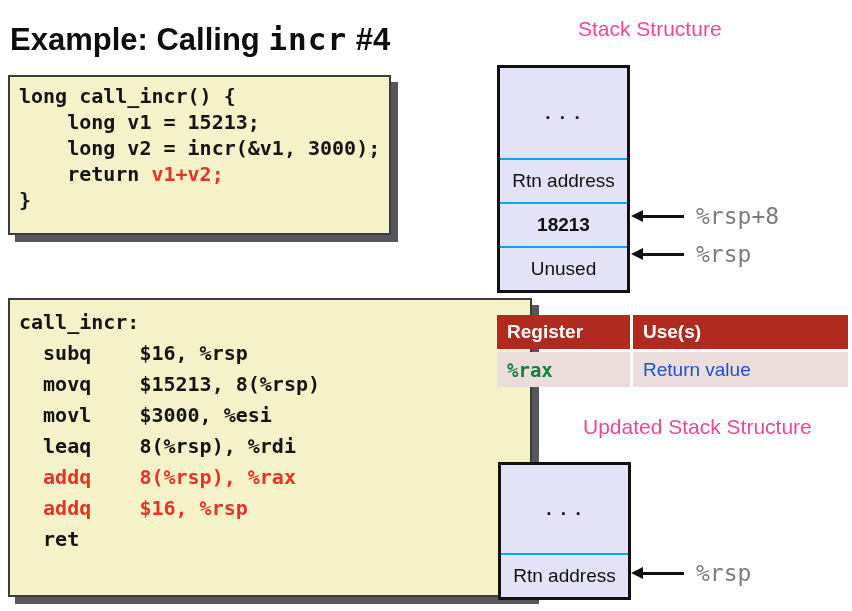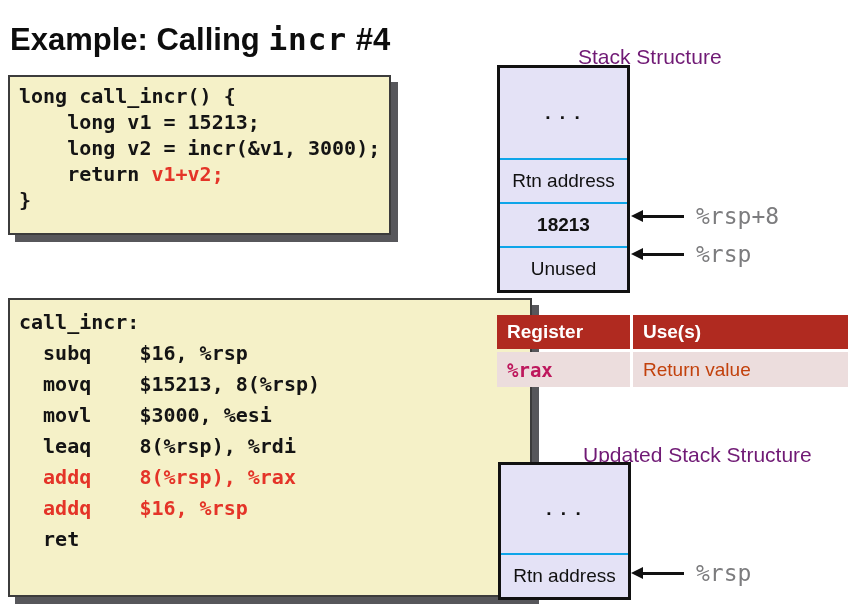--- a/index.html
+++ b/index.html
@@ -5,21 +5,21 @@
   html,body { margin:0; padding:0; background:#ffffff; }
   .slide {
     position:relative; width:852px; height:611px; background:#ffffff;
     font-family:"Liberation Sans", sans-serif; color:#111; overflow:hidden;
   }
 
   
   .title { position:absolute; left:10px; top:0px; font-size:31px; font-weight:bold; color:#0d0d0d; white-space:nowrap; }
   .title .mono { font-family:"DejaVu Sans Mono", monospace; letter-spacing:1px; }
 
-  .subheading { position:absolute; font-size:21px; color:#701a75; white-space:nowrap;margin-top:28px; }
+  .subheading { position:absolute; font-size:21px; color:#ec4899; white-space:nowrap; }
   .h-stack { left:578px; top:17px; }
   .h-updated { left:583px; top:415px; }
 
   
   .codebox {
     position:absolute; box-sizing:border-box; background:#F5F1C8;
     border:2px solid #3C3C3C; box-shadow:7px 7px 0 0 #57575B;
     font-family:"DejaVu Sans Mono", monospace; font-weight:bold; font-size:20px; color:#141414;
   }
   .c-code  { left:8px; top:75px;  width:383px; height:160px; padding:6px 0 0 9px; }
@@ -61,22 +61,22 @@
   .p-rsp-b { left:630px; top:562px; }
 
   
   .regtable { position:absolute; left:497px; top:315px; width:351px; font-size:19px; }
   .regrow { display:flex; }
   .regrow .c1 { width:133px; box-sizing:border-box; padding-left:10px; display:flex; align-items:center; }
   .regrow .c2 { flex:1; box-sizing:border-box; padding-left:10px; display:flex; align-items:center; margin-left:3px; }
   .reghead { height:34px; }
   .reghead .c1, .reghead .c2 { background:#B02A20; color:#ffffff; font-weight:bold; }
   .regbody { height:35px; margin-top:3px; }
-  .regbody .c1, .regbody .c2 { background:#ECDDDD; color:#c2410c; }
-  .regbody .c1 { font-family:"DejaVu Sans Mono", monospace; font-weight:bold; color:#be185d; }
+  .regbody .c1, .regbody .c2 { background:#ECDDDD; color:#1d4ed8; }
+  .regbody .c1 { font-family:"DejaVu Sans Mono", monospace; font-weight:bold; color:#15803d; }
 </style>
 </head>
 <body>
 
 <div class="slide">
 
   <h1 class="title"><span>Example: Calling </span><span class="mono">incr</span><span> #4</span></h1>
 
   <div class="subheading h-stack">Stack Structure</div>
 

